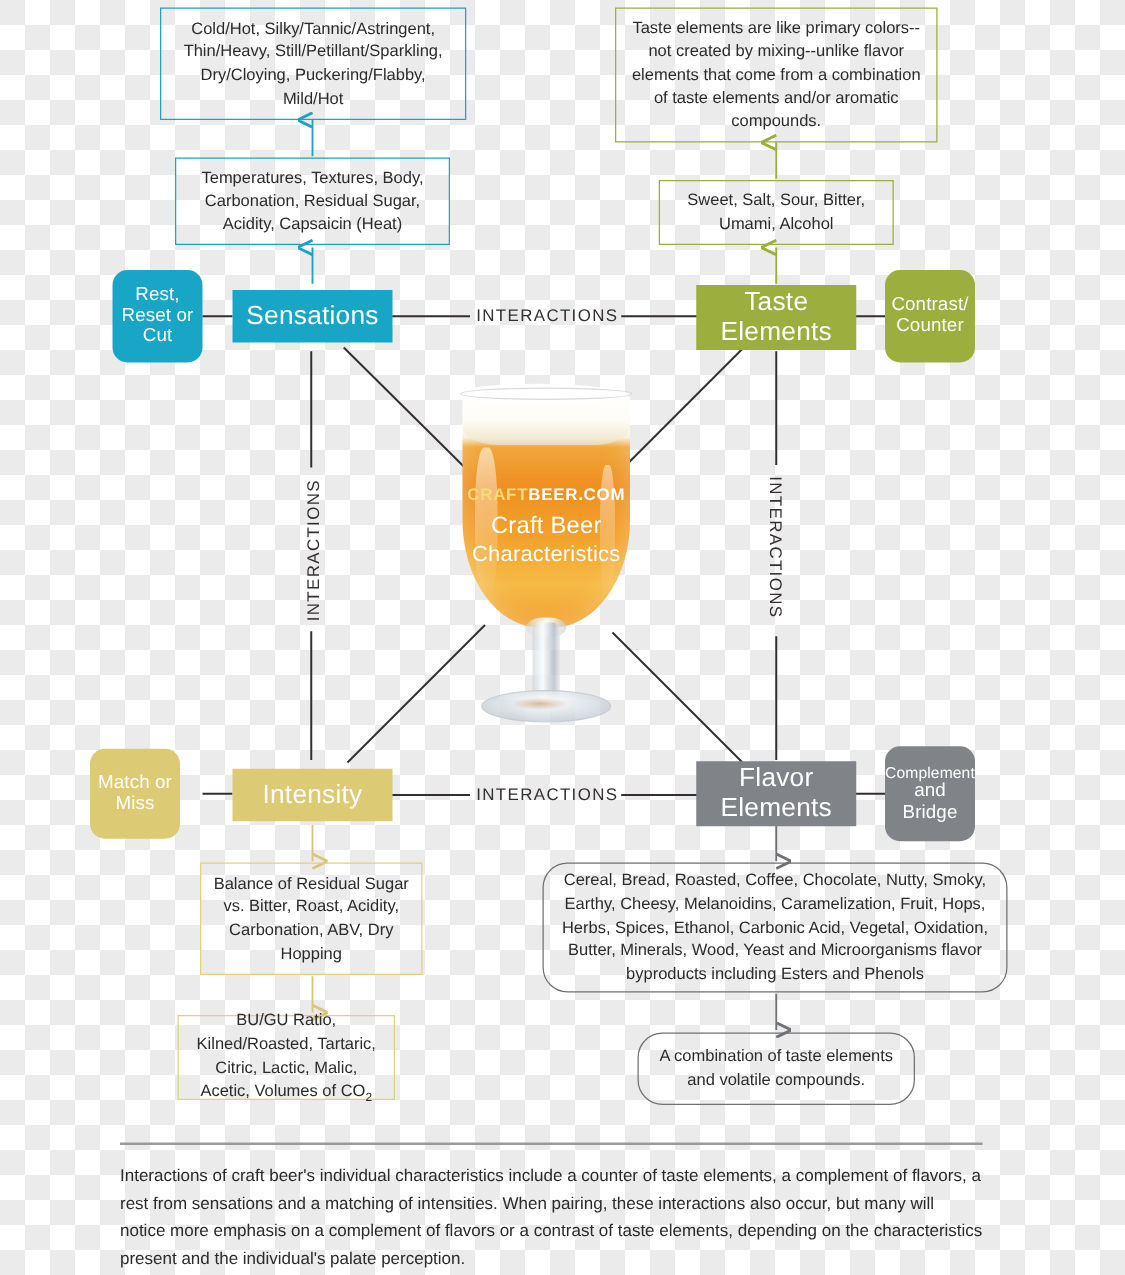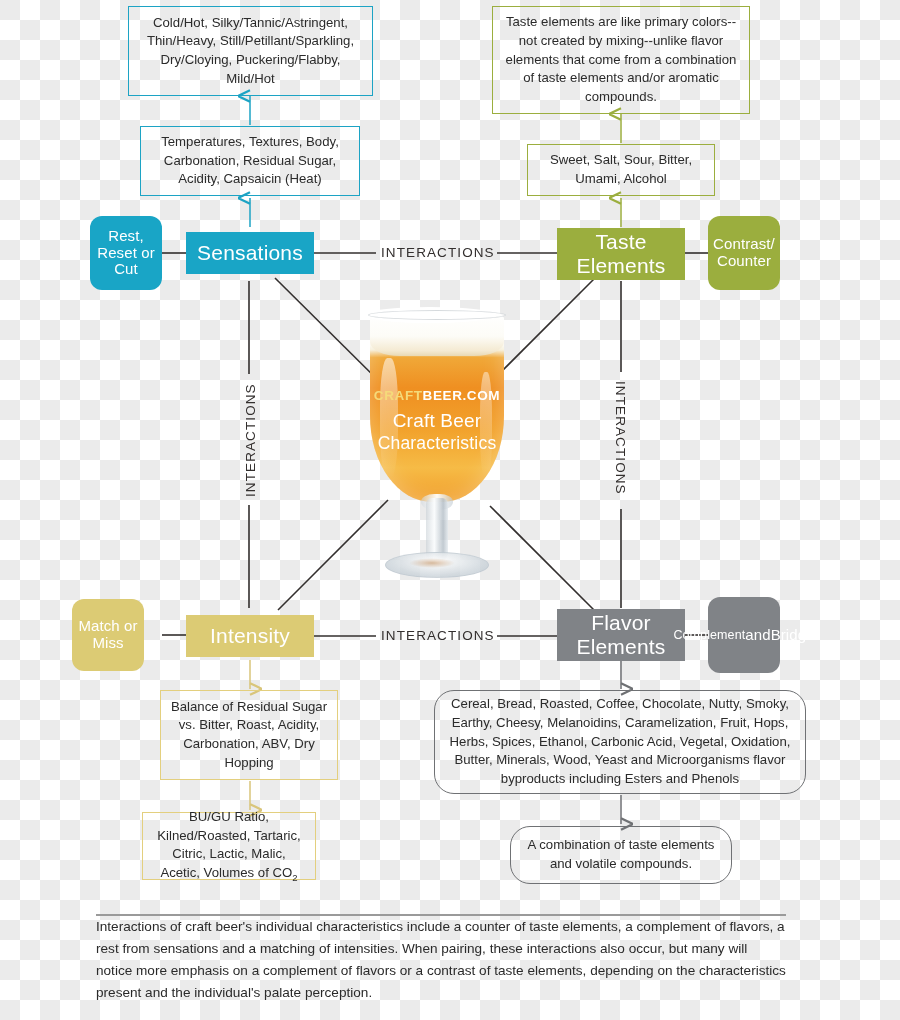--- a/index.html
+++ b/index.html
@@ -115,21 +115,21 @@
   .glass-label { position:absolute; left:0; top:76px; width:148px; text-align:center; }
   .gl-brand { font-size:13.5px; font-weight:bold; letter-spacing:.6px; color:#ffffff; }
   .gl-brand .craft { color:#F5DA7A; }
   .gl-t1 { font-size:19px; color:#ffffff; margin-top:7px; letter-spacing:.2px; }
   .gl-t2 { font-size:17.5px; color:#ffffff; margin-top:1px; letter-spacing:.2px; }
 
   
   #footer { position:absolute; left:96px; top:914px; width:690px; }
   #footer .rule { width:690px; height:1.6px; background:#9a9a9a; }
   #footer p {
-    font-size:13.6px; line-height:1.62; color:#2a2a2a;
+    margin-top:14px; font-size:13.6px; line-height:1.62; color:#2a2a2a;
   }
   sub { font-size:.72em; vertical-align: sub; }
 </style>
 </head>
 <body>
 
 <div id="stage">
 
   <svg class="lines" viewBox="0 0 900 1020">
     <defs>
@@ -223,21 +223,21 @@
 
   <div class="node node-main c-tan" style="left:186px; top:615px; width:128px; height:42px;">
     <span>Intensity</span>
   </div>
 
   <div class="node node-main c-gray" style="left:557px; top:609px; width:128px; height:52px; flex-direction:column;">
     <span>Flavor</span>
     <span>Elements</span>
   </div>
 
-  <div class="node node-side c-gray" style="left:708px; top:597px; width:72px; height:76px; flex-direction:row;">
+  <div class="node node-side c-gray" style="left:708px; top:597px; width:72px; height:76px; flex-direction:column;">
     <span style="font-size:12.5px;">Complement</span>
     <span>and</span>
     <span>Bridge</span>
   </div>
 
   <div class="txtbox b-tan" style="left:160px; top:690px; width:178px; height:90px;">
     <span>Balance of Residual Sugar vs. Bitter, Roast, Acidity, Carbonation, ABV, Dry Hopping</span>
   </div>
 
   <div class="txtbox b-tan" style="left:142px; top:812px; width:174px; height:68px;">

